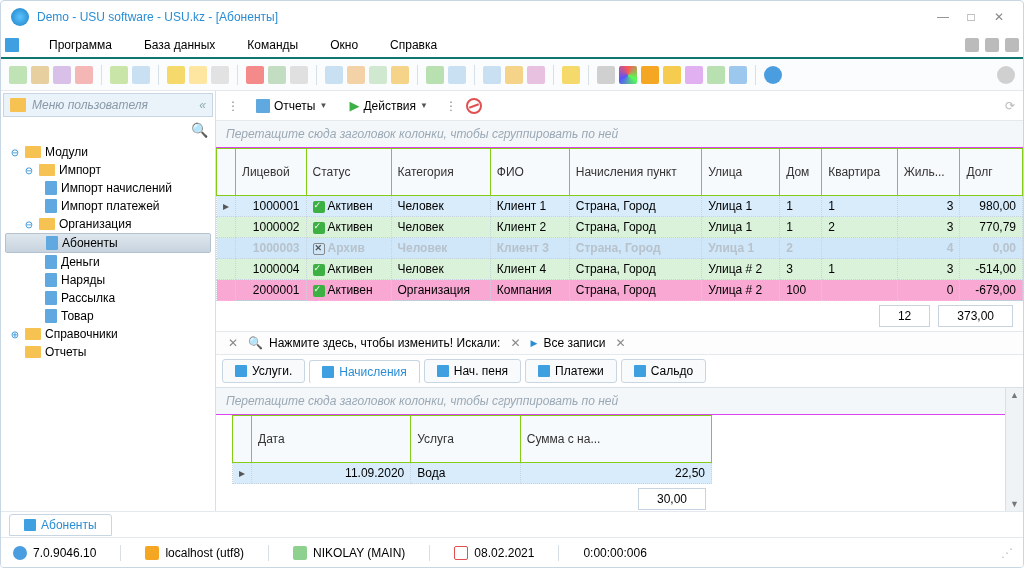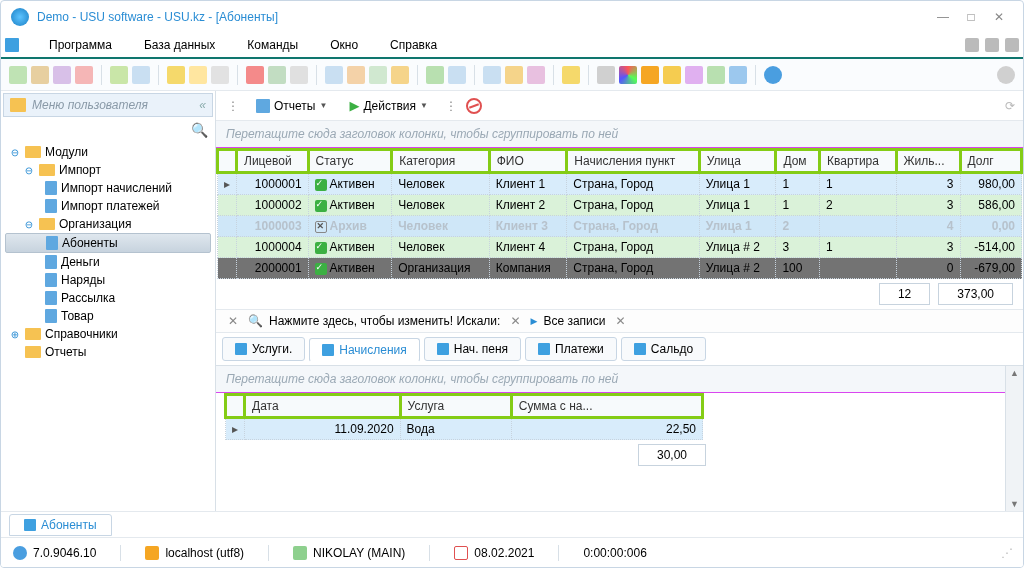--- a/index.html
+++ b/index.html
@@ -29,27 +29,27 @@
 .fold-ico { width: 16px; height: 12px; background: #f6c252; border-radius: 1px; margin: 0 4px; }
 .page-ico { width: 12px; height: 14px; background: #5fa8e0; border-radius: 1px; margin: 0 4px 0 20px; }
 .content { flex: 1; display: flex; flex-direction: column; overflow: hidden; }
 .content-toolbar { height: 30px; display: flex; align-items: center; padding: 0 8px; gap: 6px; border-bottom: 1px solid #e4e9ee; }
 .ct-btn { display: flex; align-items: center; gap: 4px; padding: 2px 8px; cursor: pointer; }
 .ct-btn .tri { font-size: 8px; color: #555; }
 .stop-ico { width: 16px; height: 16px; border: 2px solid #e05050; border-radius: 50%; position: relative; }
 .stop-ico::after { content: ""; position: absolute; width: 10px; height: 2px; background: #e05050; top: 5px; left: 1px; transform: rotate(-20deg); }
 .groupbar { background: #f4f7fa; color: #9aa8b4; padding: 6px 10px; font-style: italic; border-bottom: 1px solid #d946ef; }
 .grid { border-collapse: collapse; width: 100%; }
-.grid th { background: #f7fafc; border: 3px solid #84cc16; padding: 3px 6px; text-align: left; font-weight: normal; color: #333; }
+.grid th { background: #f7fafc; border: 1px solid #84cc16; padding: 16px 6px; text-align: left; font-weight: normal; color: #333; }
 .grid td { border: 1px dotted #c7d3de; padding: 3px 6px; }
 .grid tr.r0 td { background: #d8ecfb; }
 .grid tr.r1 td { background: #daf2d9; }
 .grid tr.r2 td { background: #cfe7f8; }
 .grid tr.r3 td { background: #daf2d9; }
-.grid tr.r4 td { background: #737373; }
+.grid tr.r4 td { background: #f9a8d4; }
 .grid tr.inactive td { color: #b7c2cc; font-weight: bold; }
 .grid td.right { text-align: right; }
 .rowmark { width: 12px; background: #f7fafc; text-align: center; color: #555; }
 .status-ok { display: inline-block; width: 12px; height: 12px; background: #3cb043; border-radius: 2px; position: relative; margin-right: 3px; vertical-align: middle; }
 .status-ok::after { content: "✓"; color: #fff; font-size: 9px; position: absolute; top: -1px; left: 1px; }
 .status-x { display: inline-block; width: 12px; height: 12px; border: 1px solid #888; border-radius: 2px; position: relative; margin-right: 3px; vertical-align: middle; }
 .status-x::after { content: "✕"; color: #555; font-size: 9px; position: absolute; top: -1px; left: 1px; }
 .totals { display: flex; justify-content: flex-end; padding: 4px 10px; gap: 8px; }
 .total-box { border: 1px solid #c7d3de; padding: 3px 18px; background: #fff; }
 .filterbar { display: flex; align-items: center; padding: 4px 8px; gap: 6px; border-top: 1px solid #e4e9ee; border-bottom: 1px solid #e4e9ee; background: #fdfdfd; }
@@ -268,21 +268,21 @@
             <td class="rowmark"></td>
             <td class="right">1000002</td>
             <td><span class="status-ok"></span>Активен</td>
             <td>Человек</td>
             <td>Клиент 2</td>
             <td>Страна, Город</td>
             <td>Улица 1</td>
             <td>1</td>
             <td>2</td>
             <td class="right">3</td>
-            <td class="right">586,00</td>
+            <td class="right">770,79</td>
           </tr>
           <tr class="r2 inactive">
             <td class="rowmark"></td>
             <td class="right">1000003</td>
             <td><span class="status-x"></span>Архив</td>
             <td>Человек</td>
             <td>Клиент 3</td>
             <td>Страна, Город</td>
             <td>Улица 1</td>
             <td>2</td>
@@ -352,21 +352,21 @@
         </div>
       <div class="subtab">
           <span class="sq"></span>
           <span>Сальдо</span>
         </div>
     </div>
 
     <div class="subgrid-wrap">
       <div class="subgrid-inner">
         <div class="groupbar">Перетащите сюда заголовок колонки, чтобы сгруппировать по ней</div>
-        <table class="grid" style="width:480px;margin-left:8px">
+        <table class="grid" style="width:480px;margin-left:16px">
           <thead>
               <tr>
             <th class="rowmark"></th>
             <th>Дата</th>
             <th>Услуга</th>
             <th>Сумма с на...</th>
           </tr>
             </thead>
           <tbody>
             <tr class="r0">

